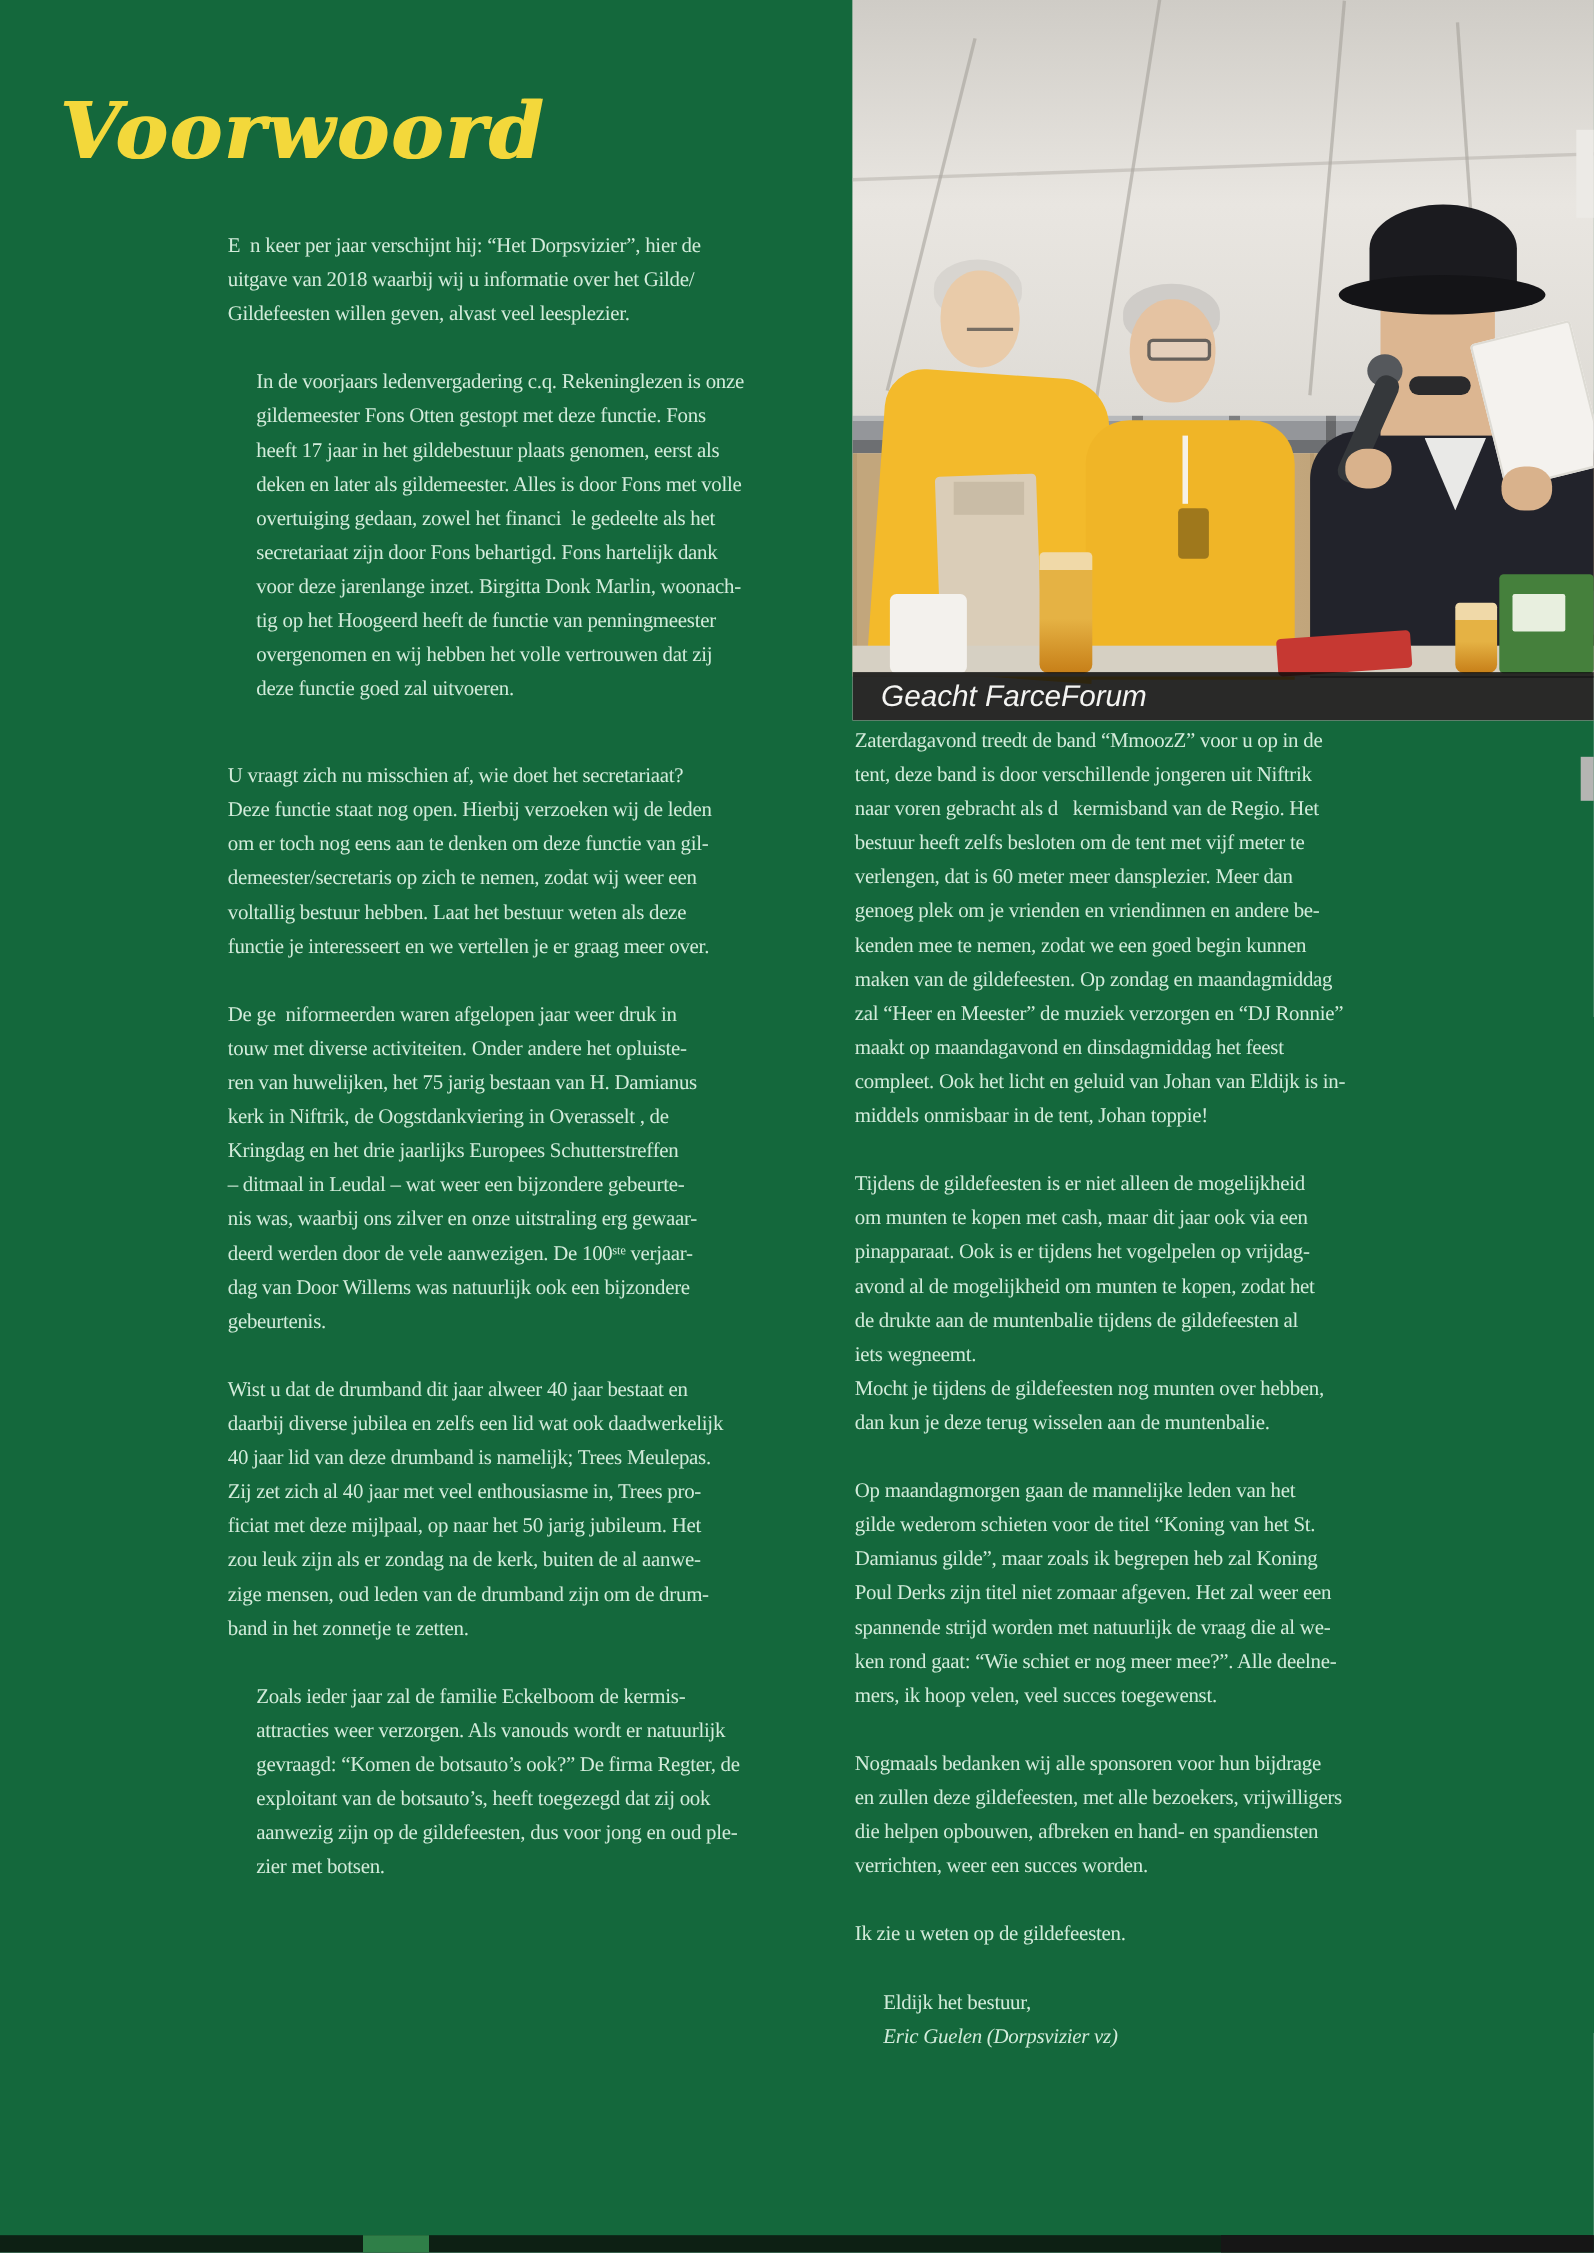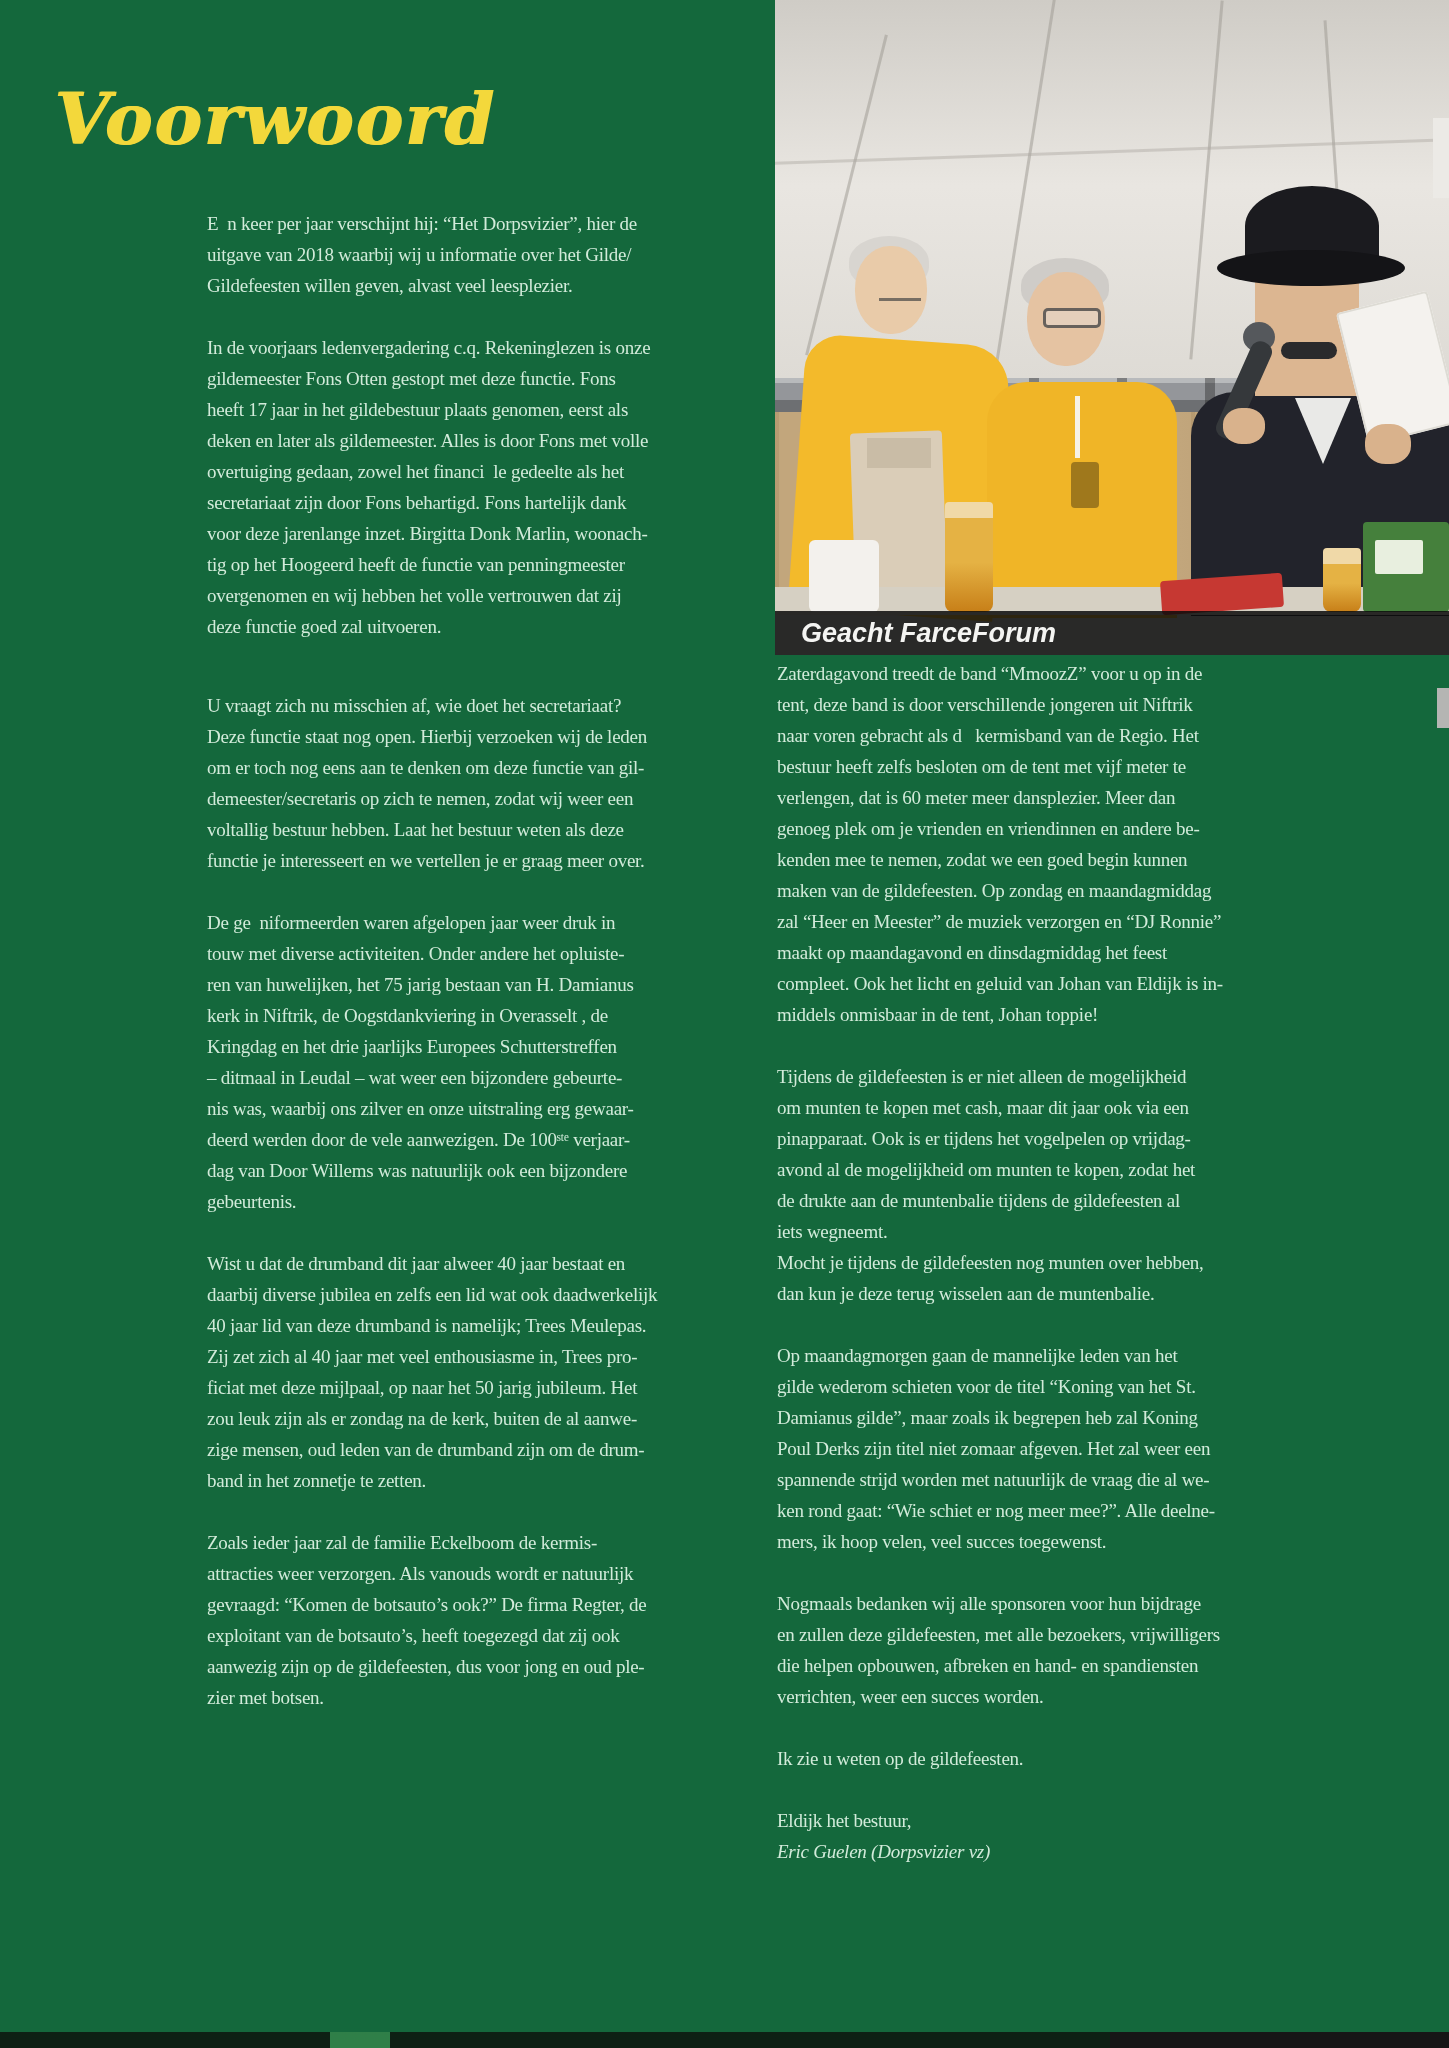--- a/index.html
+++ b/index.html
@@ -26,26 +26,26 @@
   }
   .col{position:absolute;}
   .para{
     white-space:pre;
     margin:0 0 31px 0;
     font-size:19px;line-height:31px;
     letter-spacing:-0.25px;
     color:var(--text);
     font-family:Liberation Serif, serif;
   }
-  .para.last{margin-bottom:0;}
+  .para.last{margin-bottom:0;margin-left:26px;}
   .sig-line{font-style:italic;}
   
   .photo{
     position:absolute;left:775px;top:0;width:674px;height:655px;
-    overflow:hidden;background:#d8d5cf;font-weight:bold;
+    overflow:hidden;background:#d8d5cf;
   }
   .photo *{position:absolute;}
   .tent-canvas{left:0;top:0;width:674px;height:412px;
     background:linear-gradient(180deg,#cfccc6 0%,#e9e6e1 45%,#dcd9d3 100%);}
   .seam{background:rgba(160,157,150,.55);width:3px;}
   .seam.s1{left:70px;top:30px;height:330px;transform:rotate(14deg);}
   .seam.s2{left:250px;top:-20px;height:390px;transform:rotate(9deg);}
   .seam.s3{left:430px;top:0;height:360px;transform:rotate(5deg);}
   .seam.s4{left:560px;top:20px;height:330px;transform:rotate(-4deg);}
   .crease{left:-10px;top:150px;width:700px;height:3px;background:rgba(172,169,161,.45);transform:rotate(-2deg);}

